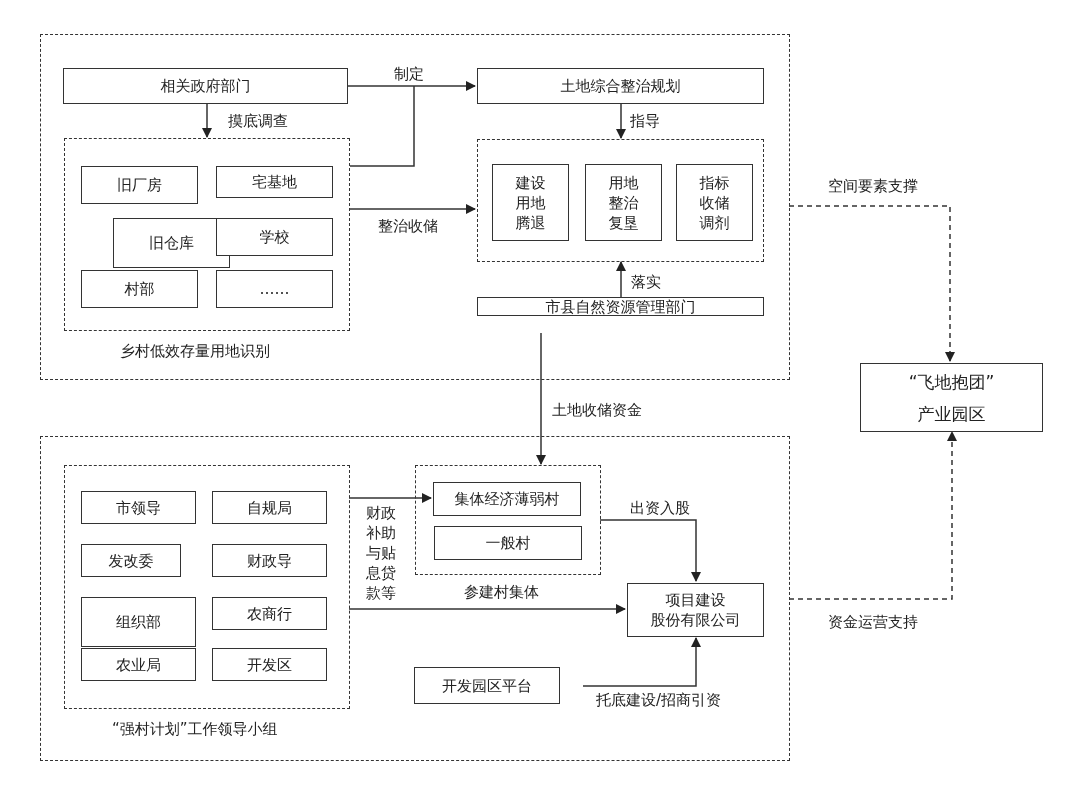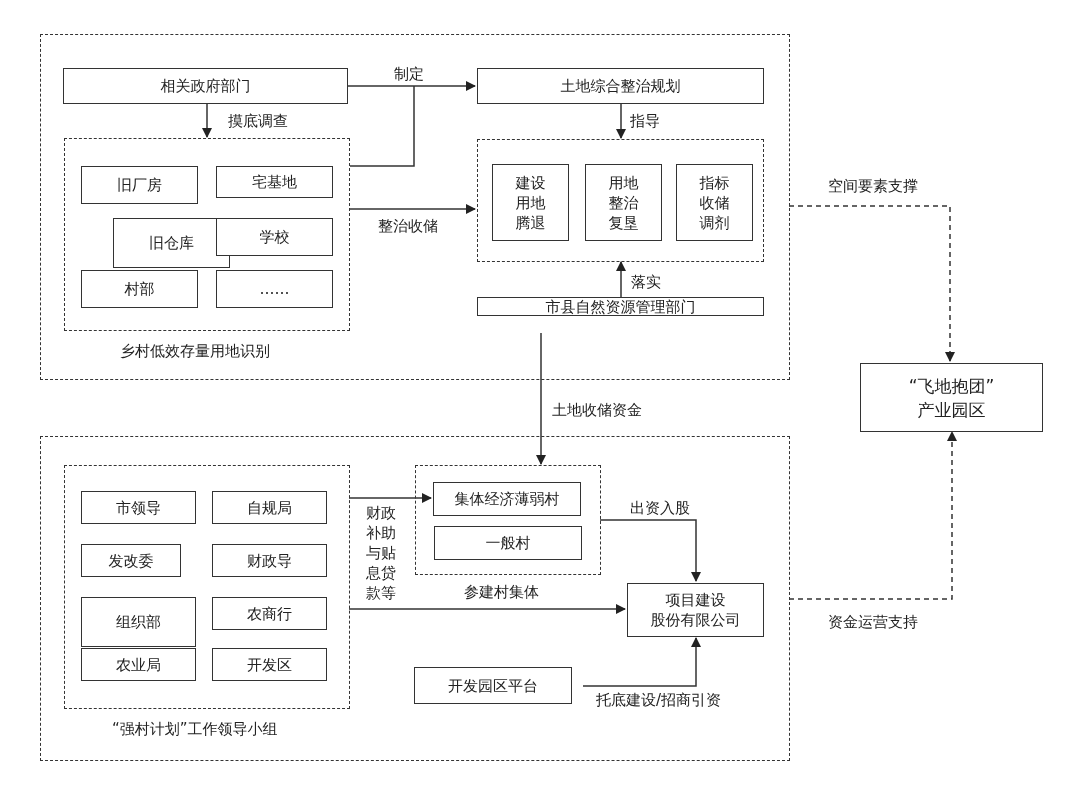--- a/index.html
+++ b/index.html
@@ -81,21 +81,21 @@
 复垦</div>
 <div class="box multi" style="left:676px;top:164px;width:77px;height:77px;">指标
 收储
 调剂</div>
 
 <div class="lbl" style="left:631px;top:272px;">落实</div>
 <div class="box" style="left:477px;top:297px;width:287px;height:19px;">市县自然资源管理部门</div>
 
 <div class="lbl" style="left:552px;top:400px;">土地收储资金</div>
 <div class="lbl" style="left:828px;top:176px;">空间要素支撑</div>
-<div class="box multi" style="left:860px;top:363px;width:183px;height:69px;font-size:17px;line-height:24px;">“飞地抱团”
+<div class="box multi" style="left:860px;top:363px;width:183px;height:69px;font-size:17px;line-height:32px;">“飞地抱团”
 产业园区</div>
 <div class="lbl" style="left:828px;top:612px;">资金运营支持</div>
 
 <div class="dash" style="left:40px;top:436px;width:750px;height:325px;"></div>
 
 <div class="dash" style="left:64px;top:465px;width:286px;height:244px;"></div>
 <div class="box" style="left:81px;top:491px;width:115px;height:33px;">市领导</div>
 <div class="box" style="left:212px;top:491px;width:115px;height:33px;">自规局</div>
 <div class="box" style="left:81px;top:544px;width:100px;height:33px;">发改委</div>
 <div class="box" style="left:212px;top:544px;width:115px;height:33px;">财政导</div>
@@ -108,14 +108,14 @@
 <div class="lbl vert" style="left:364px;top:503px;">财政补助与贴息贷款等</div>
 
 <div class="dash" style="left:415px;top:465px;width:186px;height:110px;"></div>
 <div class="box" style="left:433px;top:482px;width:148px;height:34px;text-align:right;">集体经济薄弱村</div>
 <div class="box" style="left:434px;top:526px;width:148px;height:34px;">一般村</div>
 <div class="lbl" style="left:464px;top:582px;">参建村集体</div>
 
 <div class="lbl" style="left:630px;top:498px;">出资入股</div>
 <div class="box multi" style="left:627px;top:583px;width:137px;height:54px;">项目建设
 股份有限公司</div>
-<div class="box" style="left:414px;top:667px;width:158px;height:37px;">开发园区平台</div>
+<div class="box" style="left:414px;top:667px;width:146px;height:37px;">开发园区平台</div>
 <div class="lbl" style="left:596px;top:690px;">托底建设/招商引资</div>
 
 </body></html>

